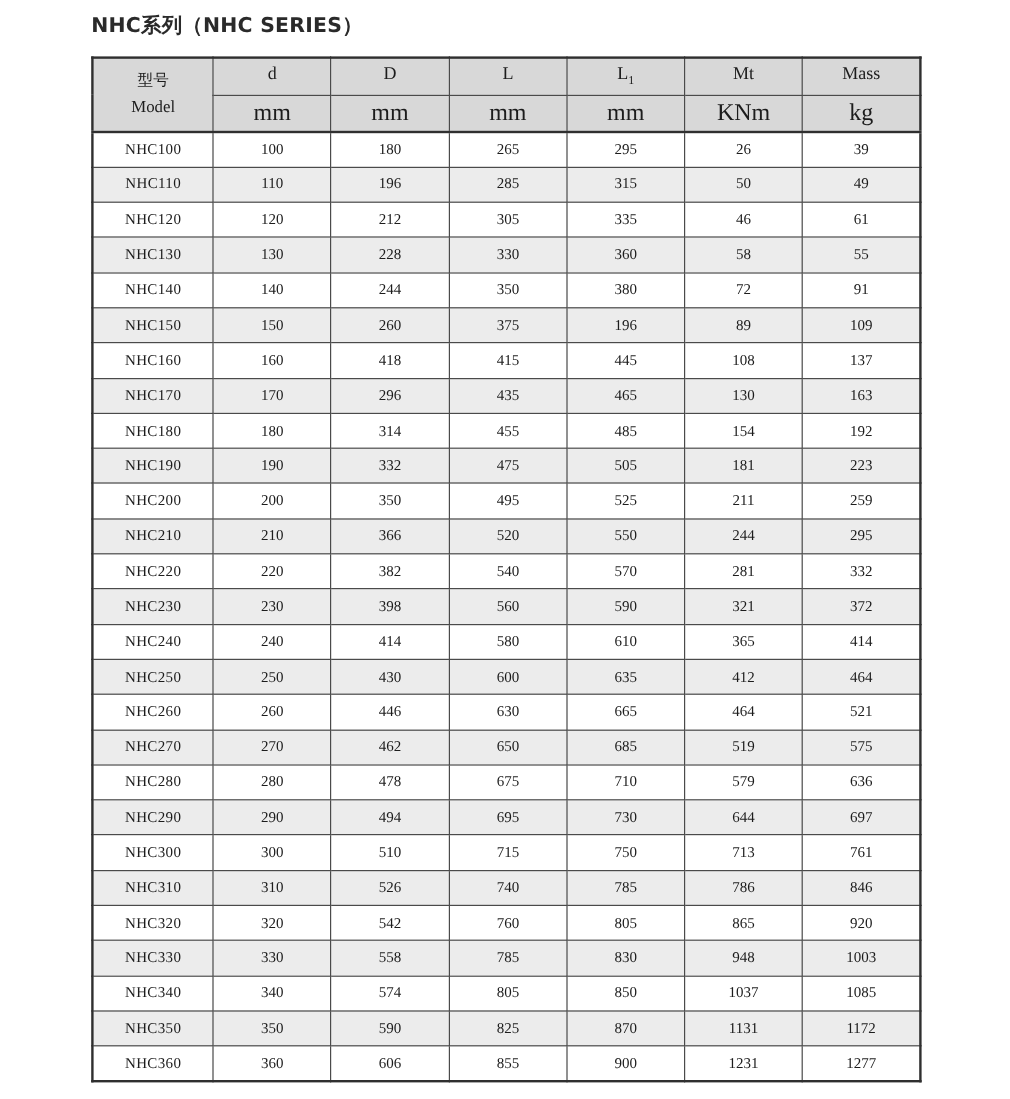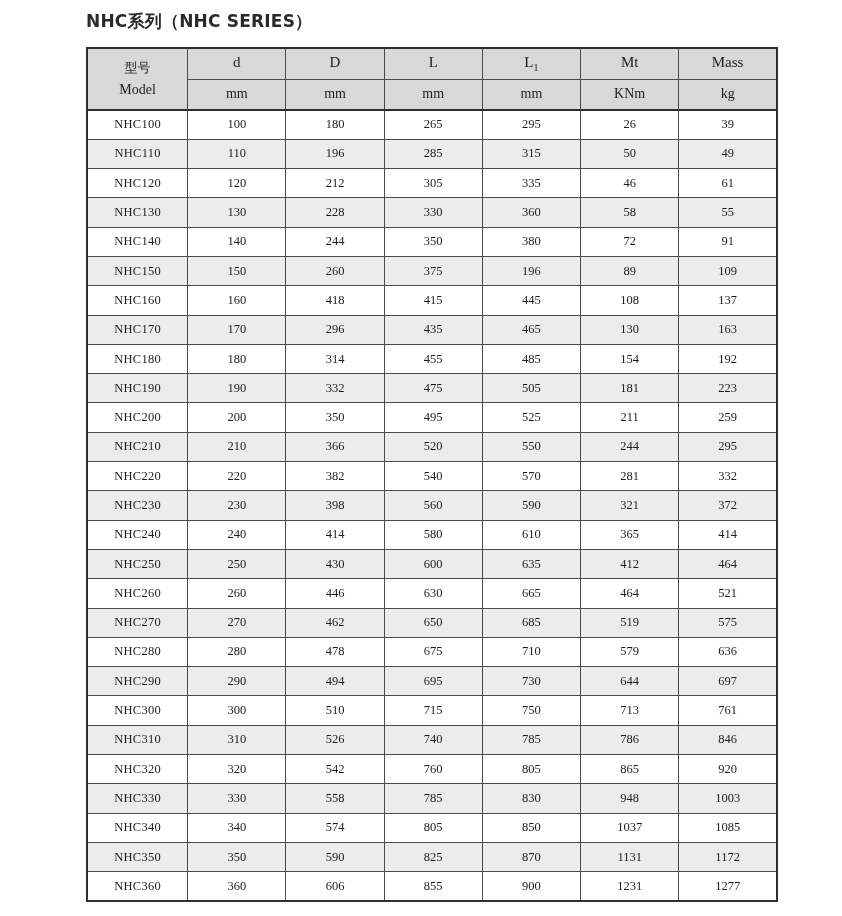--- a/index.html
+++ b/index.html
@@ -13,21 +13,21 @@
   }
   *{box-sizing:border-box;margin:0;padding:0;}
   html,body{background:var(--page-bg);}
   body{
     width:842px;height:916px;
     font-family:"Liberation Serif","DejaVu Serif",serif;
     color:var(--text);
     position:relative;
   }
   .page{
-    position:absolute;left:86px;top:10px;width:692px;
+    position:absolute;left:76px;top:10px;width:692px;
   }
   .page-title{
     font-family:"DejaVu Sans","Liberation Sans",sans-serif;
     font-weight:bold;
     font-size:17px;
     color:#2a2a2a;
     letter-spacing:0.2px;
     margin-bottom:14px;
   }
   table.spec-table{
@@ -52,21 +52,21 @@
     height:31px;
   }
   thead{border-bottom:2px solid var(--outer-border);}
   th.model-header{
     font-size:14px;
     line-height:1.55;
     padding:2px 12px;
   }
   th.model-header .zh{font-size:13px;}
   thead th sub{font-size:10px;}
-  thead tr.unit-row th{font-size:14px;}
+  thead tr.unit-row th{font-size:20px;}
   tbody td{
     height:29.3px;
     font-size:12.5px;
     background:var(--row-bg);
   }
   tbody tr:nth-child(even) td{background:var(--row-alt-bg);}
   tbody td.model-cell{font-size:12.5px;letter-spacing:0.3px;}
 </style>
 </head>
 <body>

